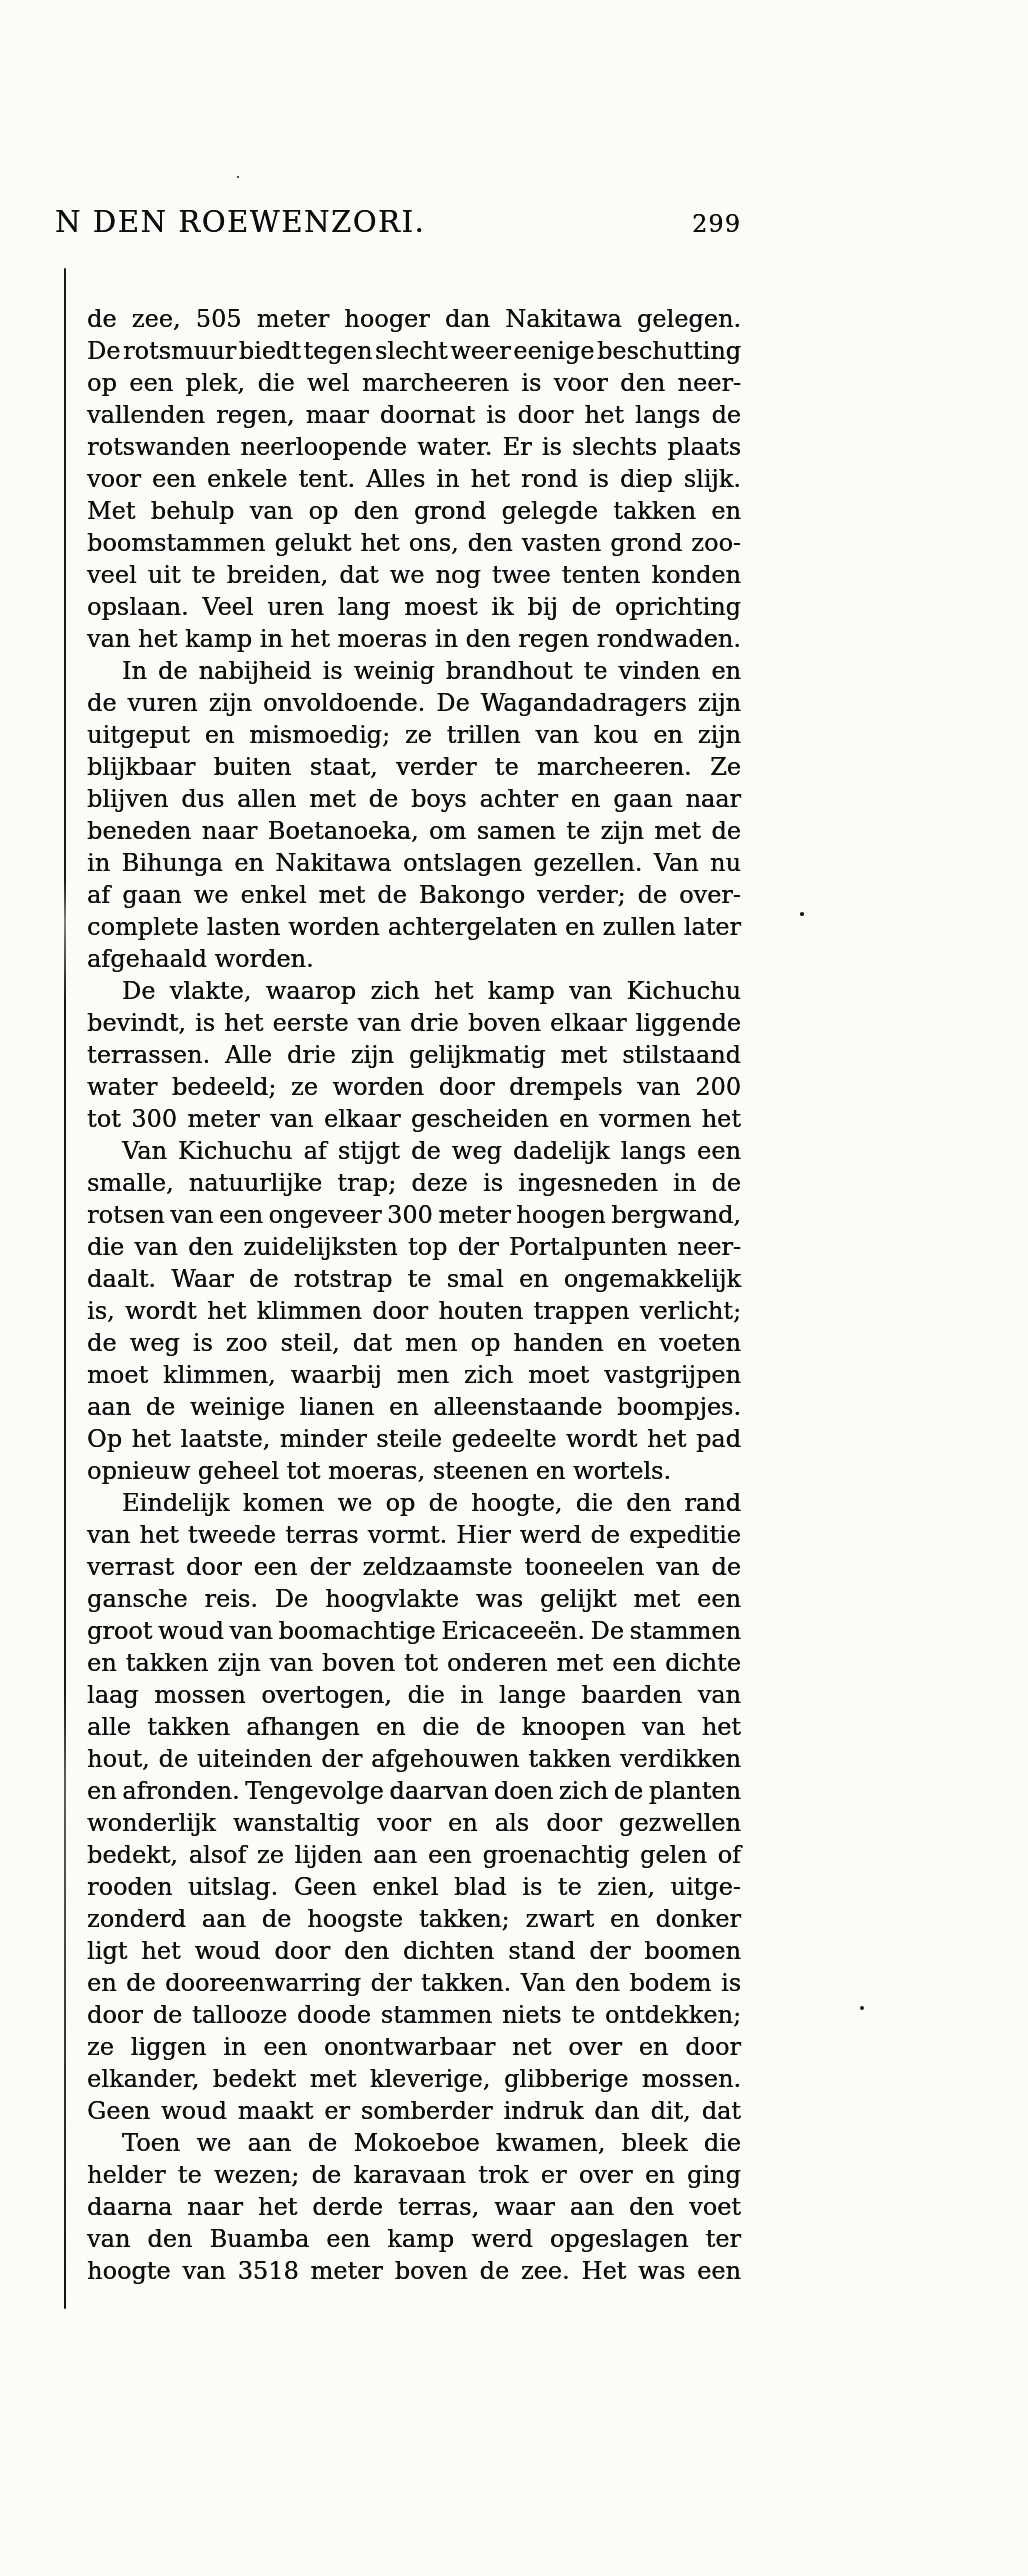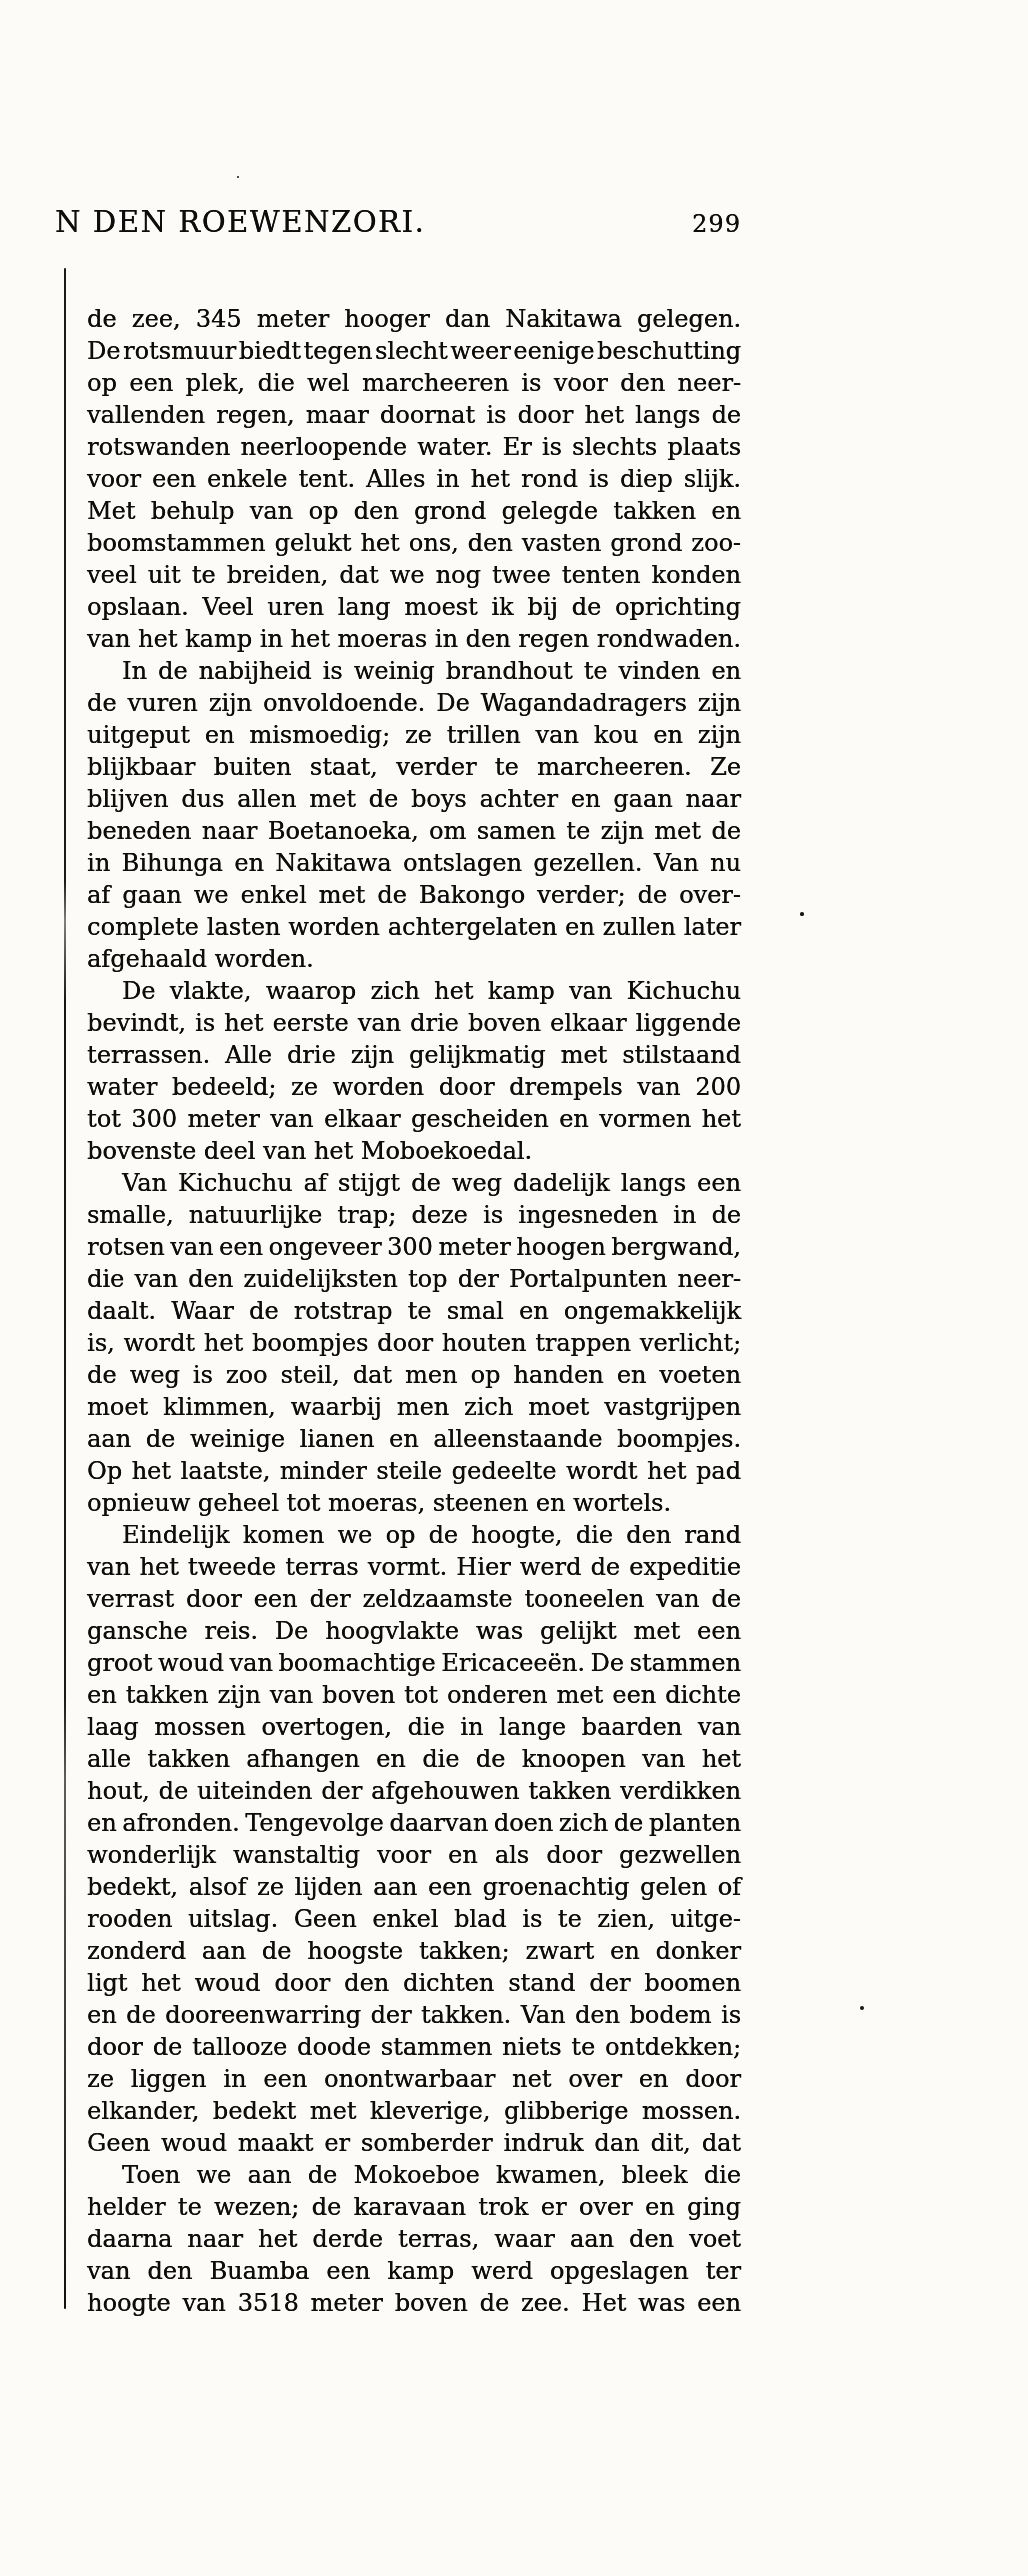--- a/index.html
+++ b/index.html
@@ -85,21 +85,21 @@
     <span class="head-title">N DEN ROEWENZORI.</span>
     <span class="head-page-number">299</span>
   </div>
 
   <div class="fold-line"></div>
 
   <div class="text-column">
       <div class="line just">
         <span>de</span>
         <span>zee,</span>
-        <span>345</span>
+        <span>505</span>
         <span>meter</span>
         <span>hooger</span>
         <span>dan</span>
         <span>Nakitawa</span>
         <span>gelegen.</span>
       </div>
       <div class="line just">
         <span>De</span>
         <span>rotsmuur</span>
         <span>biedt</span>
@@ -349,21 +349,20 @@
         <span>tot</span>
         <span>300</span>
         <span>meter</span>
         <span>van</span>
         <span>elkaar</span>
         <span>gescheiden</span>
         <span>en</span>
         <span>vormen</span>
         <span>het</span>
       </div>
-      <div class="line">bovenste deel van het Moboekoedal.</div>
       <div class="line just indent">
         <span>Van</span>
         <span>Kichuchu</span>
         <span>af</span>
         <span>stijgt</span>
         <span>de</span>
         <span>weg</span>
         <span>dadelijk</span>
         <span>langs</span>
         <span>een</span>
@@ -405,21 +404,21 @@
         <span>rotstrap</span>
         <span>te</span>
         <span>smal</span>
         <span>en</span>
         <span>ongemakkelijk</span>
       </div>
       <div class="line just">
         <span>is,</span>
         <span>wordt</span>
         <span>het</span>
-        <span>boompjes</span>
+        <span>klimmen</span>
         <span>door</span>
         <span>houten</span>
         <span>trappen</span>
         <span>verlicht;</span>
       </div>
       <div class="line just">
         <span>de</span>
         <span>weg</span>
         <span>is</span>
         <span>zoo</span>

